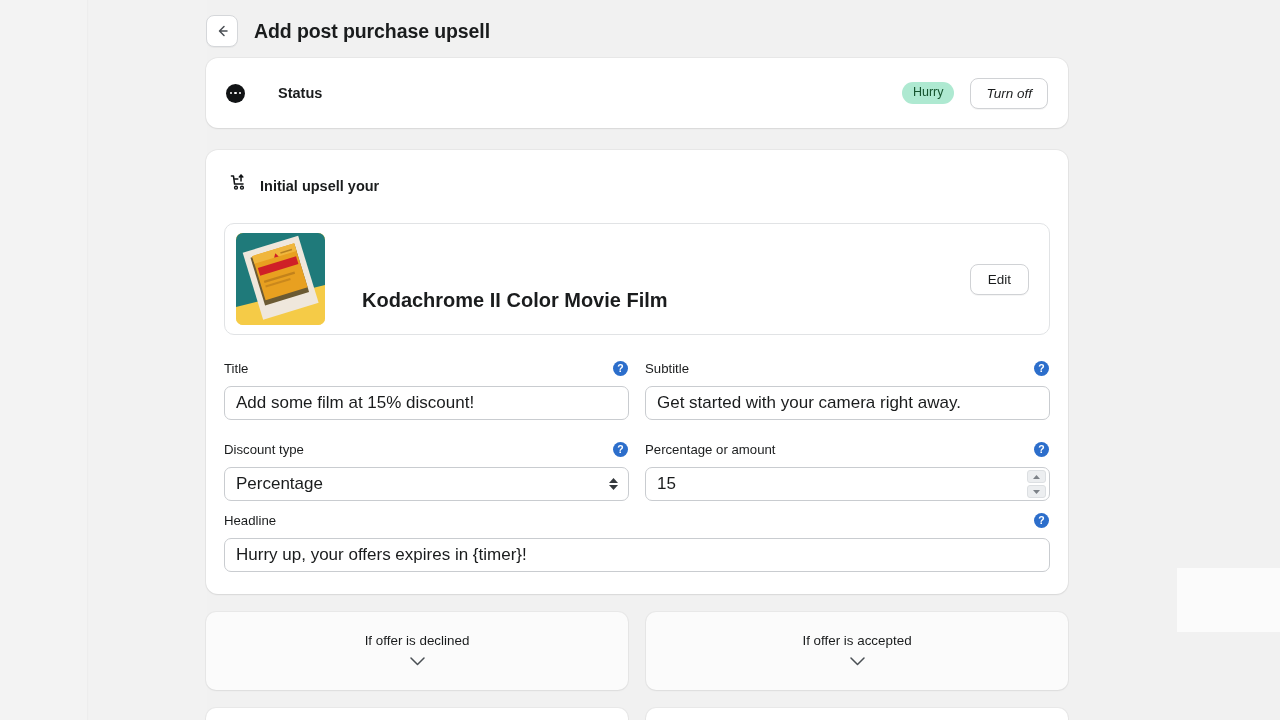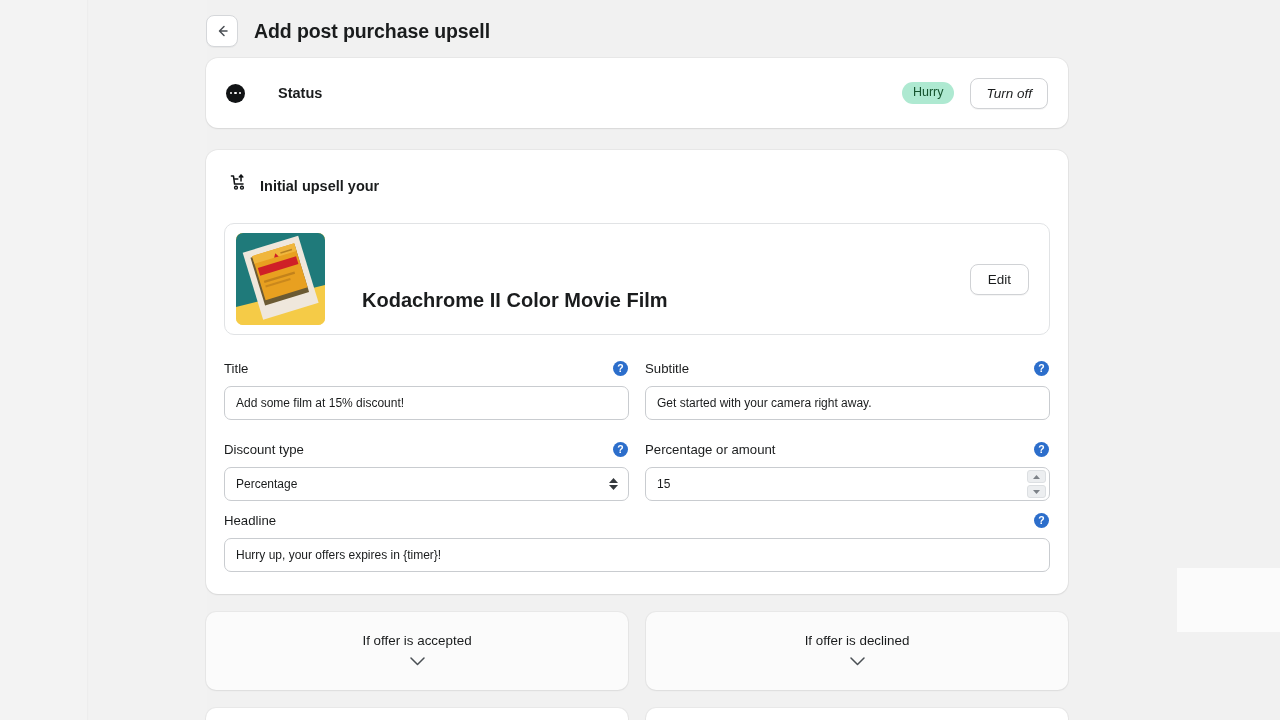--- a/index.html
+++ b/index.html
@@ -107,21 +107,21 @@
   }
   .field-label { font-size: 13.2px; color: #1a1c1d; }
   .help-icon {
     width: 15px; height: 15px; border-radius: 50%; background: #2c6ecb;
     color: #fff; font-size: 10.5px; font-weight: 700; line-height: 15px;
     text-align: center; cursor: pointer; flex: none;
     font-family: "Liberation Sans", sans-serif;
   }
   .input {
     width: 100%; height: 34px; border: 1px solid #c9ccd0; border-radius: 7px;
-    background: #fff; font-size: 12px; color: #1a1c1d;
+    background: #fff; font-size: 17px; color: #1a1c1d;
     padding: 0 11px; font-family: "Liberation Sans", sans-serif;
     display: flex; align-items: center;
   }
   .input.select { position: relative; align-items: center; }
   .sel-arrows {
     position: absolute; right: 10px; top: 50%; transform: translateY(-50%);
     display: flex; flex-direction: column; gap: 2px; align-items: center;
   }
   .input.number { position: relative; padding-right: 30px; text-align: center; }
   .stepper {
@@ -294,35 +294,35 @@
             </div>
             <input class="input" type="text" value="Hurry up, your offers expires in {timer}!" style="">
           </div>
         </div>
 
       </div>
     </div>
 
     <div class="collapse-row">
       <div class="collapse-card">
+        <span class="collapse-label">If offer is declined</span>
+        <span>
+          <svg width="15" height="9" viewBox="0 0 15 9" fill="none">
+            <path d="M1 1l6.5 6.5L14 1" stroke="#4a4f54" stroke-width="1.5" stroke-linecap="round" stroke-linejoin="round"></path>
+          </svg>
+        </span>
+      </div>
+      <div class="collapse-card">
         <span class="collapse-label">If offer is accepted</span>
         <span>
           <svg width="15" height="9" viewBox="0 0 15 9" fill="none">
             <path d="M1 1l6.5 6.5L14 1" stroke="#4a4f54" stroke-width="1.5" stroke-linecap="round" stroke-linejoin="round"></path>
           </svg>
         </span>
       </div>
-      <div class="collapse-card">
-        <span class="collapse-label">If offer is declined</span>
-        <span>
-          <svg width="15" height="9" viewBox="0 0 15 9" fill="none">
-            <path d="M1 1l6.5 6.5L14 1" stroke="#4a4f54" stroke-width="1.5" stroke-linecap="round" stroke-linejoin="round"></path>
-          </svg>
-        </span>
-      </div>
     </div>
 
     <div class="bottom-row">
       <div class="bottom-card"></div>
       <div class="bottom-card"></div>
     </div>
 
   </div>
 </div>
 

